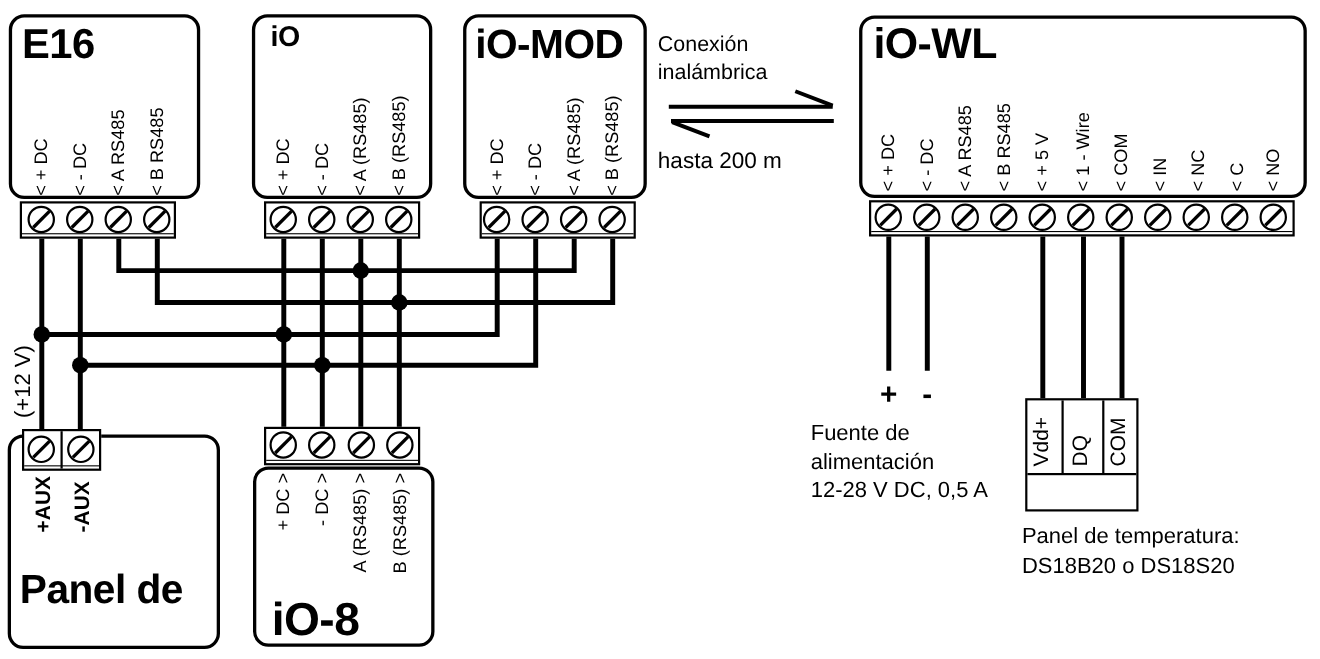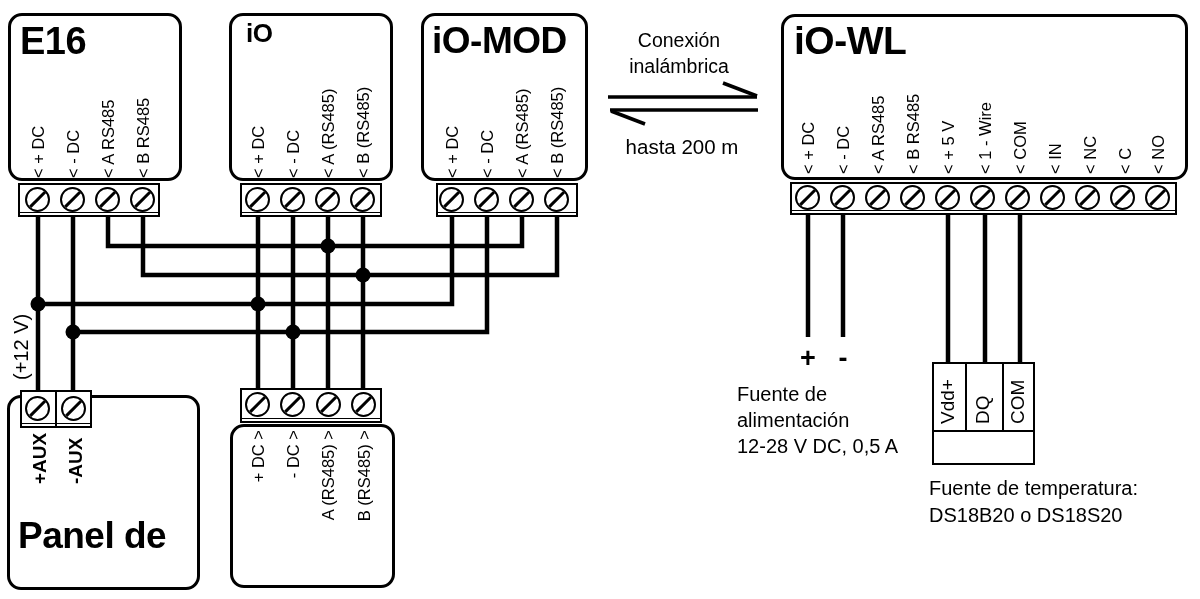--- a/index.html
+++ b/index.html
@@ -14,21 +14,21 @@
   .screw{position:absolute;width:21px;height:21px;border:2.5px solid #000;border-radius:50%;background:#fff;}
   .screw::after{content:"";position:absolute;left:0px;right:0px;top:9px;height:2.5px;background:#000;transform:rotate(-45deg);}
   .title{position:absolute;font-weight:700;font-size:37px;line-height:1;letter-spacing:-0.5px;z-index:5;white-space:nowrap;}
   .vlabel{position:absolute;transform:rotate(-90deg);transform-origin:0 0;white-space:nowrap;
           font-size:16.5px;font-weight:500;line-height:18px;z-index:5;}
   .vlabel-down{transform:rotate(-90deg) translateX(-100%);}
   .biglabel{font-size:19px;font-weight:600;line-height:20px;}
   .pinlabel{font-size:19px;font-weight:500;line-height:20px;}
   .pwrlabel{font-size:20px;font-weight:400;line-height:20px;}
   .note{position:absolute;font-size:20px;line-height:26px;z-index:5;}
-  .center{text-align:center;}
+  .center{}
   .sign{position:absolute;font-size:27px;font-weight:600;z-index:5;width:26px;text-align:center;}
   .sensor-box{position:absolute;left:932px;top:362px;width:103px;height:103px;border:2px solid #000;box-sizing:border-box;background:#fff;z-index:2;}
   .sensor-hdiv{position:absolute;left:0;right:0;top:66px;height:2px;background:#000;}
   .sensor-vdiv{position:absolute;top:0;height:66px;width:2px;background:#000;}
 </style>
 </head>
 <body>
 
 <div class="stage">
 
@@ -114,20 +114,21 @@
       <span class="screw" style="left: 350.99px; top: 392px;"></span>
     </div>
 
   <div class="title" style="left:20px;top:22px;font-size:38px">E16</div>
   <div class="title" style="left:246px;top:20px;font-size:26px">iO</div>
   <div class="title" style="left:794px;top:21px;font-size:39px">iO-WL</div>
   <div class="title" style="left:432px;top:22px;font-size:37px">iO-MOD</div>
   <div class="title" style="left:18px;top:514px;font-size:37px;line-height:44px">
     <div>Panel de</div>
   </div>
+  <div class="title" style="left:247px;top:542px;font-size:42px">iO-8</div>
 
   <span class="vlabel" style="left:29px;top:178px">&lt; + DC</span>
   <span class="vlabel" style="left:64px;top:178px">&lt; - DC</span>
   <span class="vlabel" style="left:99px;top:178px">&lt; A RS485</span>
   <span class="vlabel" style="left:134px;top:178px">&lt; B RS485</span>
 
   <span class="vlabel" style="left:249px;top:178px">&lt; + DC</span>
   <span class="vlabel" style="left:284px;top:178px">&lt; - DC</span>
   <span class="vlabel" style="left:319px;top:178px">&lt; A (RS485)</span>
   <span class="vlabel" style="left:354px;top:178px">&lt; B (RS485)</span>
@@ -174,17 +175,17 @@
 
   <div class="sensor-box">
     <div class="sensor-hdiv"></div>
     <div class="sensor-vdiv" style="left:31px"></div>
     <div class="sensor-vdiv" style="left:68px"></div>
   </div>
   <span class="vlabel pinlabel" style="left:938px;top:424px">Vdd+</span>
   <span class="vlabel pinlabel" style="left:973px;top:424px">DQ</span>
   <span class="vlabel pinlabel" style="left:1008px;top:424px">COM</span>
   <div class="note" style="left:929px;top:475px;line-height:27px">
-    <div>Fuente de temperatura:</div>
+    <div>Panel de temperatura:</div>
     <div>DS18B20 o DS18S20</div>
   </div>
 
 </div>
 
 </body></html>

